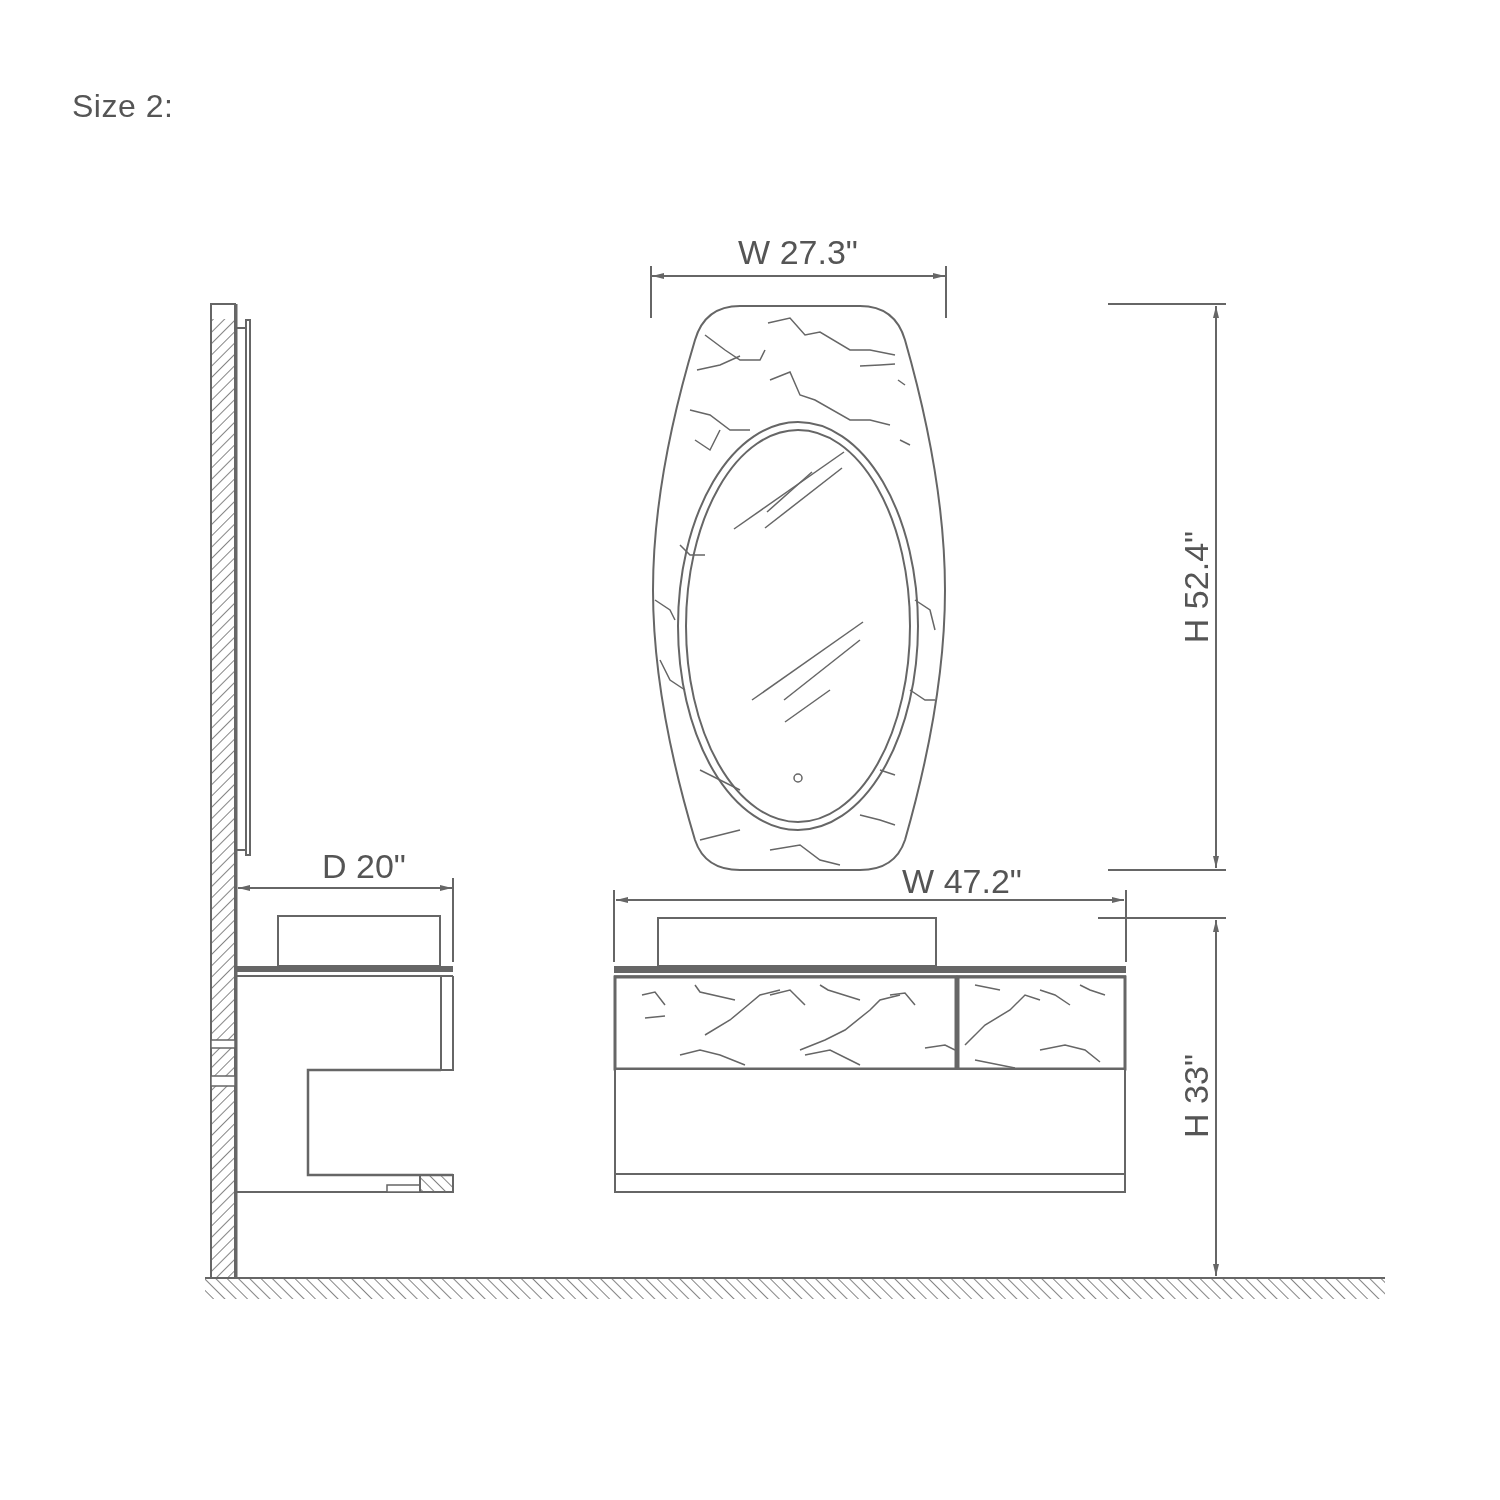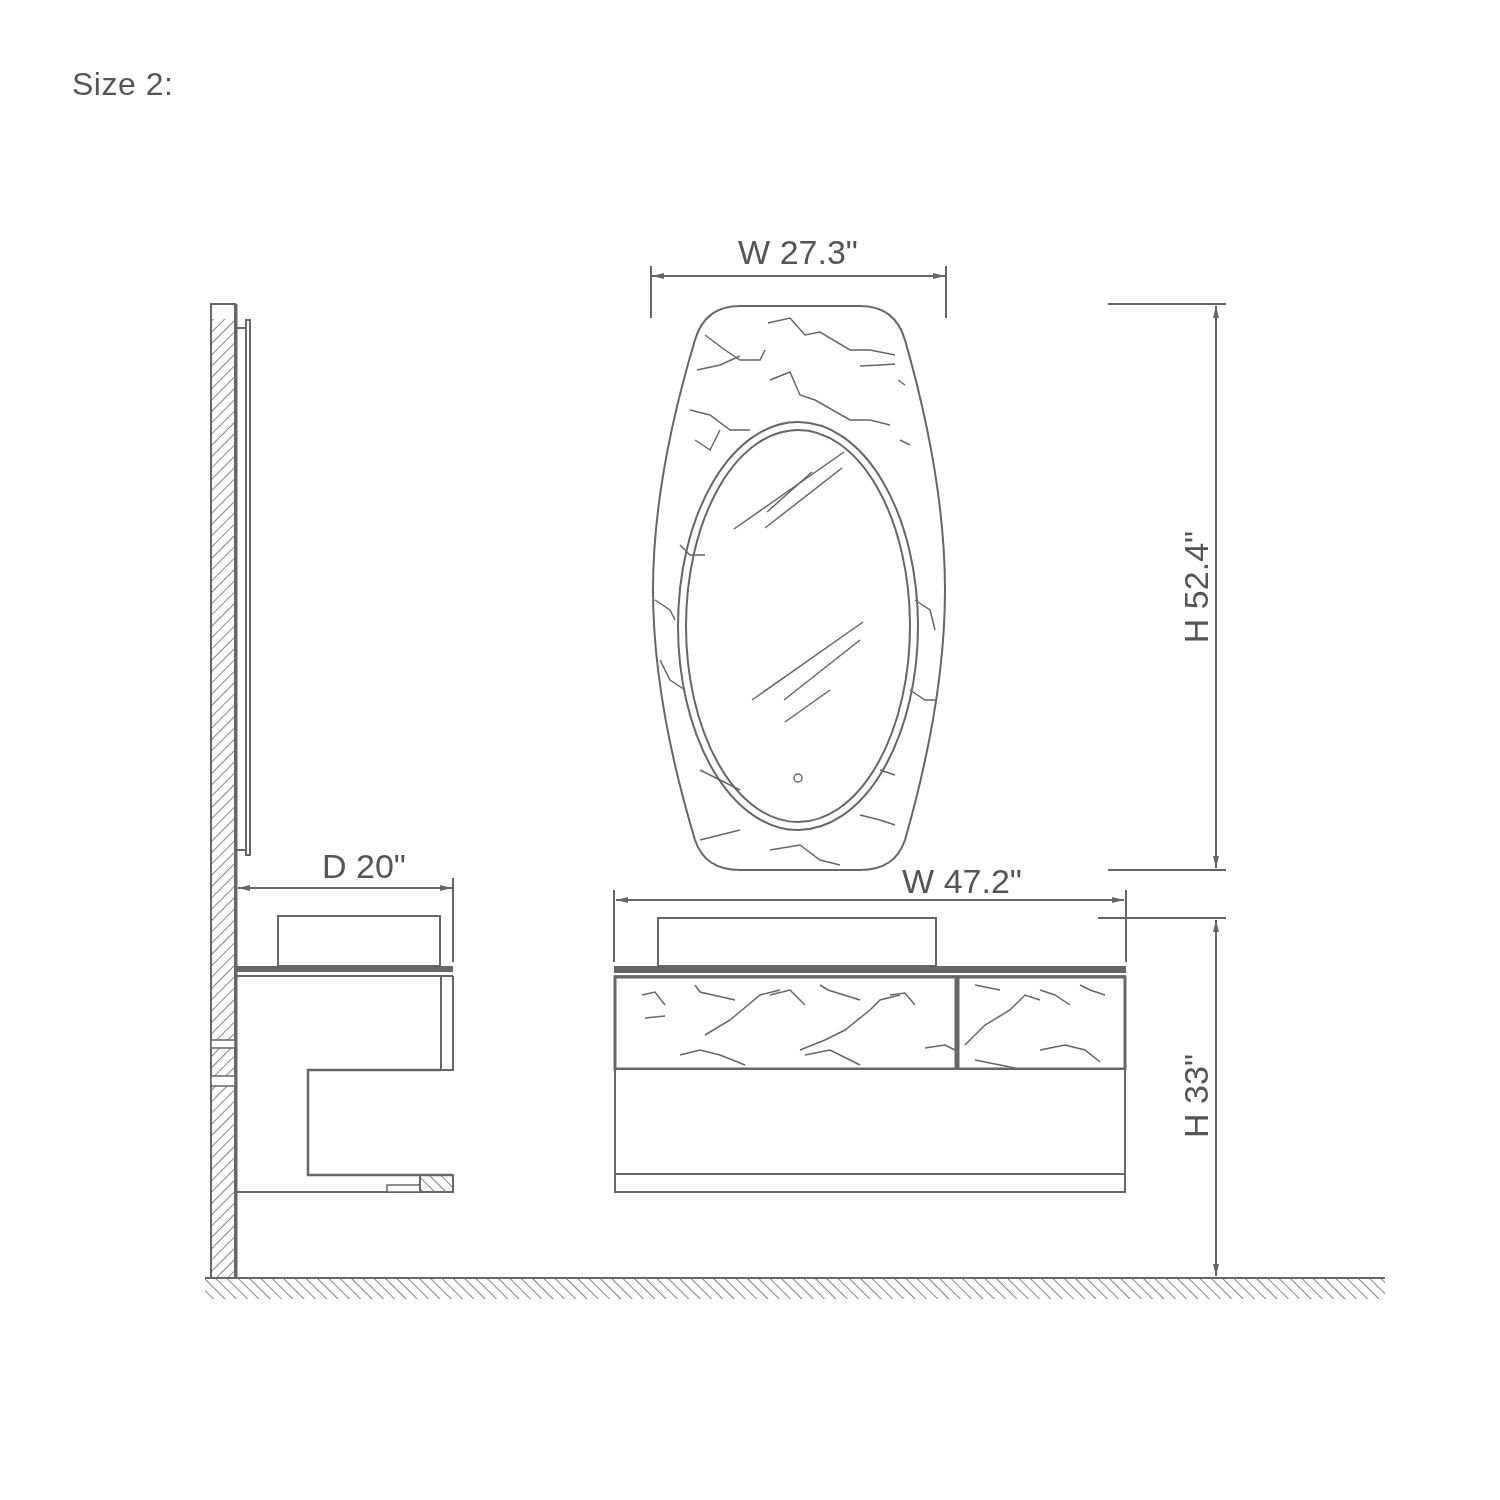--- a/index.html
+++ b/index.html
@@ -1,17 +1,17 @@
 <!DOCTYPE html>
 <html><head>
 <meta charset="utf-8">
 <style>
   html, body { margin:0; padding:0; background:#ffffff; }
   body { width:1500px; height:1500px; position:relative; overflow:hidden; font-family:"Liberation Sans", sans-serif; }
-  .title { position:absolute; left:72px; top:66px; font-size:32px; color:#555555; letter-spacing:0.5px; }
+  .title { position:absolute; left:72px; top:88px; font-size:32px; color:#555555; letter-spacing:0.5px; }
   svg.drawing { position:absolute; left:0; top:0; }
   .dimlabel { font-family:"Liberation Sans", sans-serif; font-size:34px; fill:#555555; }
 </style>
 </head>
 <body>
 
 <div class="title">Size 2:</div>
 
 <svg class="drawing" width="1500" height="1500" viewBox="0 0 1500 1500">
   <defs>

